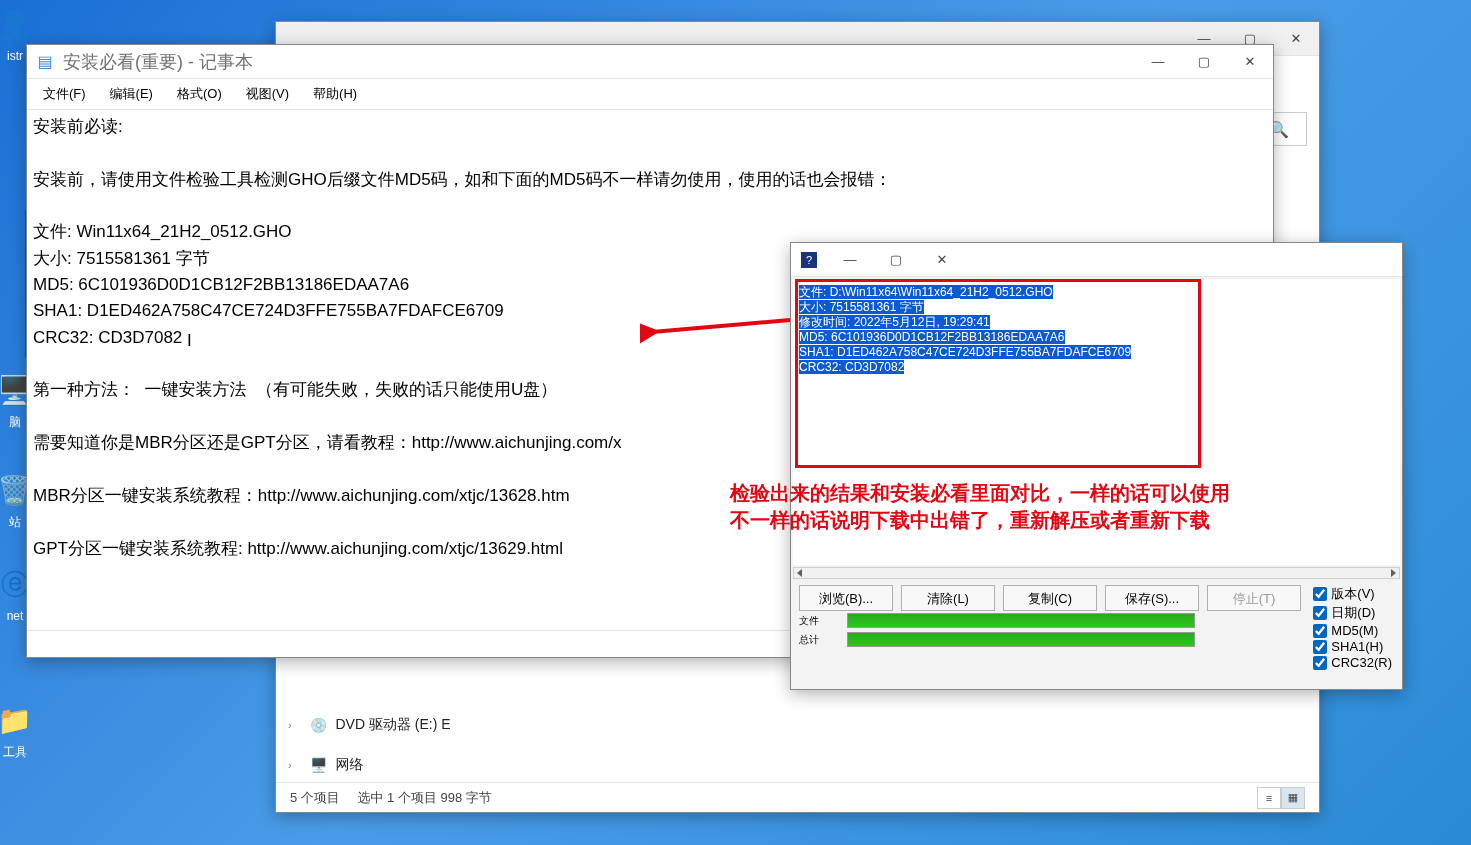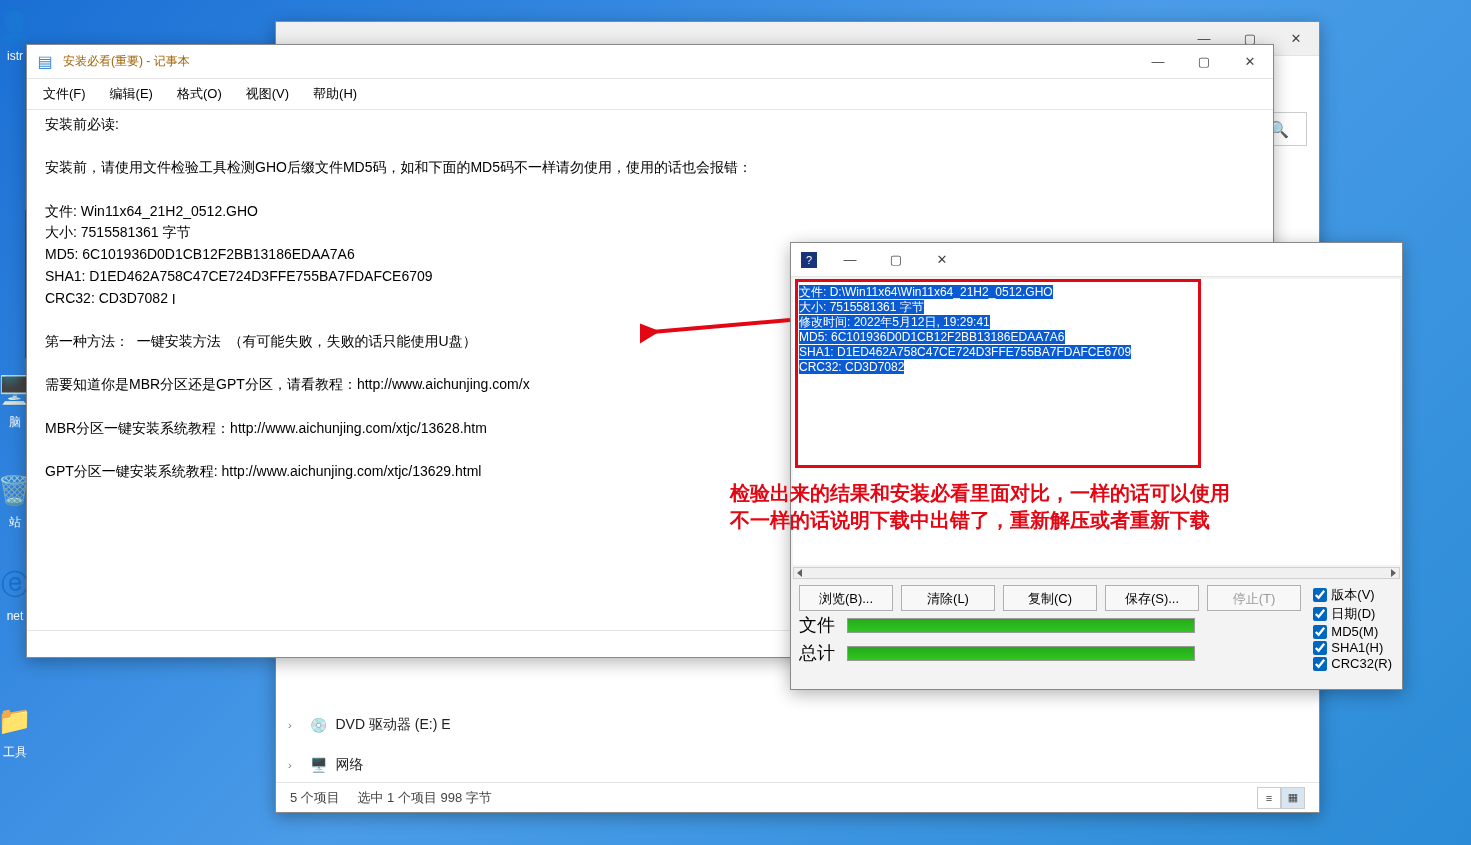--- a/index.html
+++ b/index.html
@@ -37,44 +37,44 @@
     align-items: center;
     background: #fff;
     border-bottom: 1px solid #e5e5e5;
   }
   .titlebar .app-icon {
     width: 20px; height: 20px; margin: 0 8px;
     display: flex; align-items: center; justify-content: center;
   }
   .titlebar .title-text {
     flex: 1;
-    font-size: 12px;
-    color: #a16207;
+    font-size: 18px;
+    color: #737373;
   }
   .win-ctrl {
     width: 46px; height: 34px;
     display: flex; align-items: center; justify-content: center;
     color: #444;
     font-size: 13px;
   }
   
   .notepad {
     left: 26px; top: 44px; width: 1248px; height: 614px;
   }
   .menubar {
     display: flex;
     padding: 2px 6px;
     font-size: 13px;
     gap: 4px;
     border-bottom: 1px solid #e5e5e5;
   }
   .menubar .menu-item { padding: 4px 10px; }
   .notepad-body {
-    padding: 4px 18px;
-    font-size: 14px;
+    padding: 4px 6px;
+    font-size: 17px;
     line-height: 1.55;
     color: #000;
     white-space: pre-wrap;
     height: calc(100% - 92px);
     overflow: hidden;
     position: relative;
   }
   .red-box1 {
     position: absolute;
     border: 3px solid #e30613;
@@ -150,21 +150,21 @@
     font-size: 13px;
     justify-content: flex-end;
   }
   .chk-col label { display: flex; align-items: center; gap: 4px; }
   .chk-col input { accent-color: #0067c0; width:14px; height:14px; }
   .prog-area {
     padding: 2px 8px 6px;
     display: grid;
     grid-template-columns: 40px 1fr;
     gap: 4px 8px;
-    font-size: 18px;
+    font-size: 10px;
     align-items: center;
     margin-right: 110px;
   }
   .prog-bar {
     height: 15px;
     border: 1px solid #999;
     background: linear-gradient(#26a91b, #2ec720);
   }
   
   .explorer-bg {

